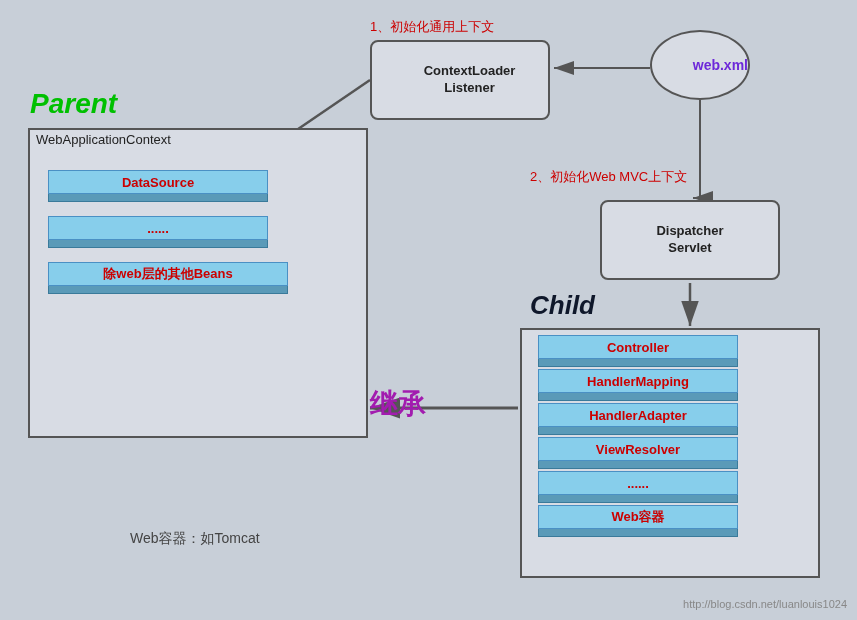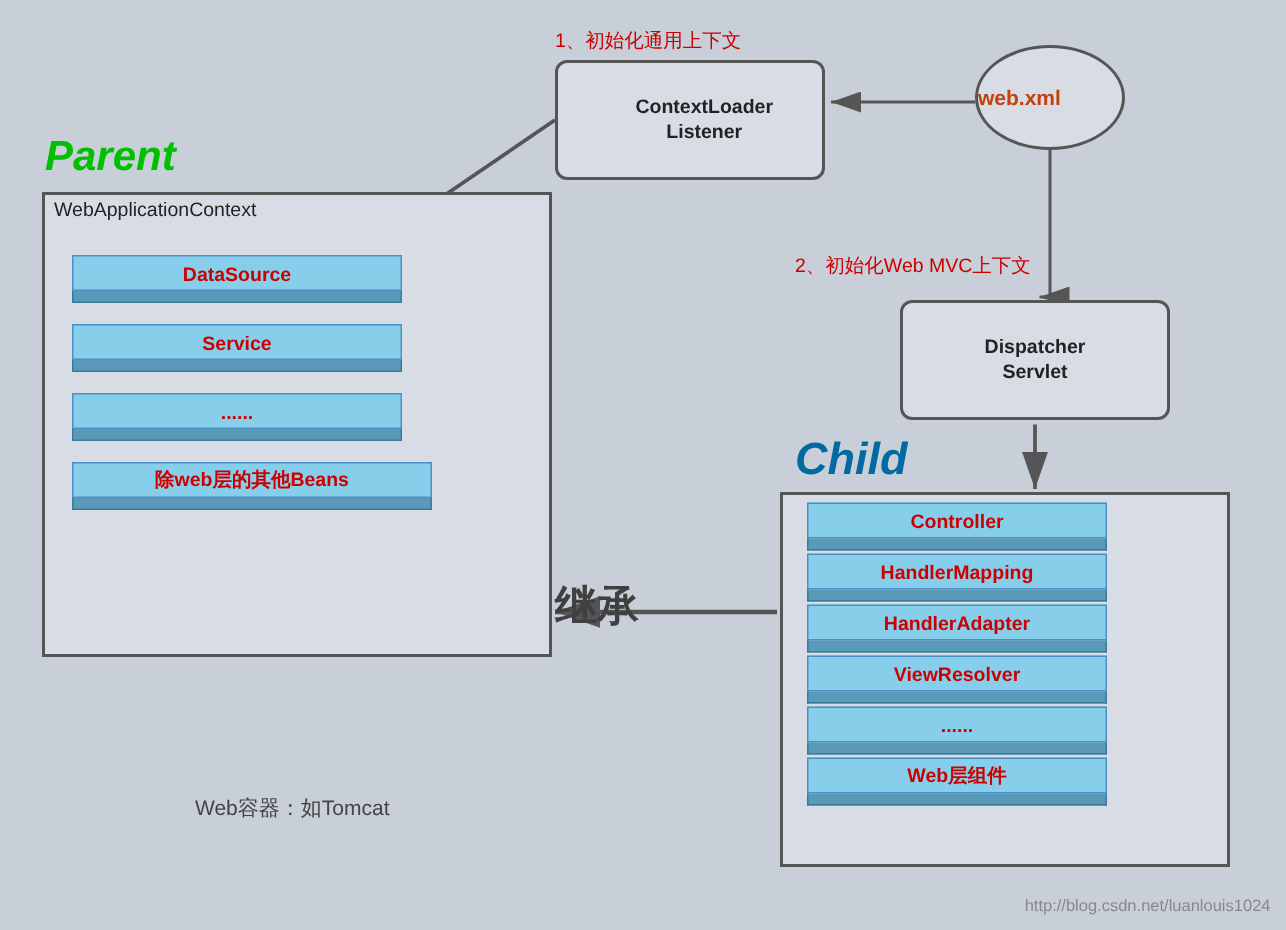--- a/index.html
+++ b/index.html
@@ -107,24 +107,24 @@
     .webxml-circle {
       position: absolute;
       top: 30px; left: 650px;
       width: 100px;
       height: 70px;
       border: 2px solid #555;
       background: #d8dce4;
       border-radius: 50%;
       display: flex;
       align-items: center;
-      justify-content: flex-start;
+      justify-content: flex-end;
       font-size: 14px;
       font-weight: bold;
-      color: #c2410c;
+      color: #6d28d9;
     }
 
     
     .ds-box {
       position: absolute;
       top: 200px; left: 600px;
       width: 180px;
       height: 80px;
       border: 2px solid #555;
       background: #d8dce4;
@@ -136,22 +136,22 @@
       font-size: 13px;
       font-weight: bold;
       color: #222;
       line-height: 1.3;
     }
 
     
     .child-label {
       position: absolute;
       top: 290px; left: 530px;
-      color: #0369a1;
-      font-size: 30px;
+      color: #0f172a;
+      font-size: 26px;
       font-weight: bold;
       font-style: italic;
     }
     .child-box {
       position: absolute;
       top: 328px; left: 520px;
       width: 300px;
       height: 250px;
       border: 2px solid #555;
       background: #d8dce4;
@@ -189,21 +189,21 @@
       position: absolute;
       top: 168px; left: 530px;
       font-size: 13px;
       color: #cc0000;
       white-space: nowrap;
     }
     .label-jicheng {
       position: absolute;
       top: 385px; left: 370px;
       font-size: 28px;
-      color: #404040;
+      color: #a21caf;
       font-weight: bold;
     }
     .label-webcont {
       position: absolute;
       top: 530px; left: 130px;
       font-size: 14px;
       color: #444;
     }
     .label-watermark {
       position: absolute;
@@ -253,25 +253,20 @@
 <div class="wac-title">WebApplicationContext</div>
 
 <div class="parent-beans">
   <div class="bean">
     <div class="bean-shadow"></div>
     <div class="bean-body">DataSource</div>
     <div class="bean-side"></div>
   </div>
   <div class="bean">
     <div class="bean-shadow"></div>
-    <div class="bean-body">Service</div>
-    <div class="bean-side"></div>
-  </div>
-  <div class="bean">
-    <div class="bean-shadow"></div>
     <div class="bean-body">......</div>
     <div class="bean-side"></div>
   </div>
   <div class="bean">
     <div class="bean-shadow"></div>
     <div class="bean-body" style="width:240px">除web层的其他Beans</div>
     <div class="bean-side" style="width:240px"></div>
     <div class="bean-shadow" style="width:240px"></div>
   </div>
 </div>
@@ -315,21 +310,21 @@
     <div class="bean-body">ViewResolver</div>
     <div class="bean-side"></div>
   </div>
   <div class="bean">
     <div class="bean-shadow"></div>
     <div class="bean-body">......</div>
     <div class="bean-side"></div>
   </div>
   <div class="bean">
     <div class="bean-shadow"></div>
-    <div class="bean-body">Web层组件</div>
+    <div class="bean-body">Web容器</div>
     <div class="bean-side"></div>
   </div>
 </div>
 
 <div class="label-init1">1、初始化通用上下文</div>
 <div class="label-init2">2、初始化Web MVC上下文</div>
 <div class="label-jicheng">继承</div>
 <div class="label-webcont">Web容器：如Tomcat</div>
 <div class="label-watermark">http://blog.csdn.net/luanlouis1024</div>
 

